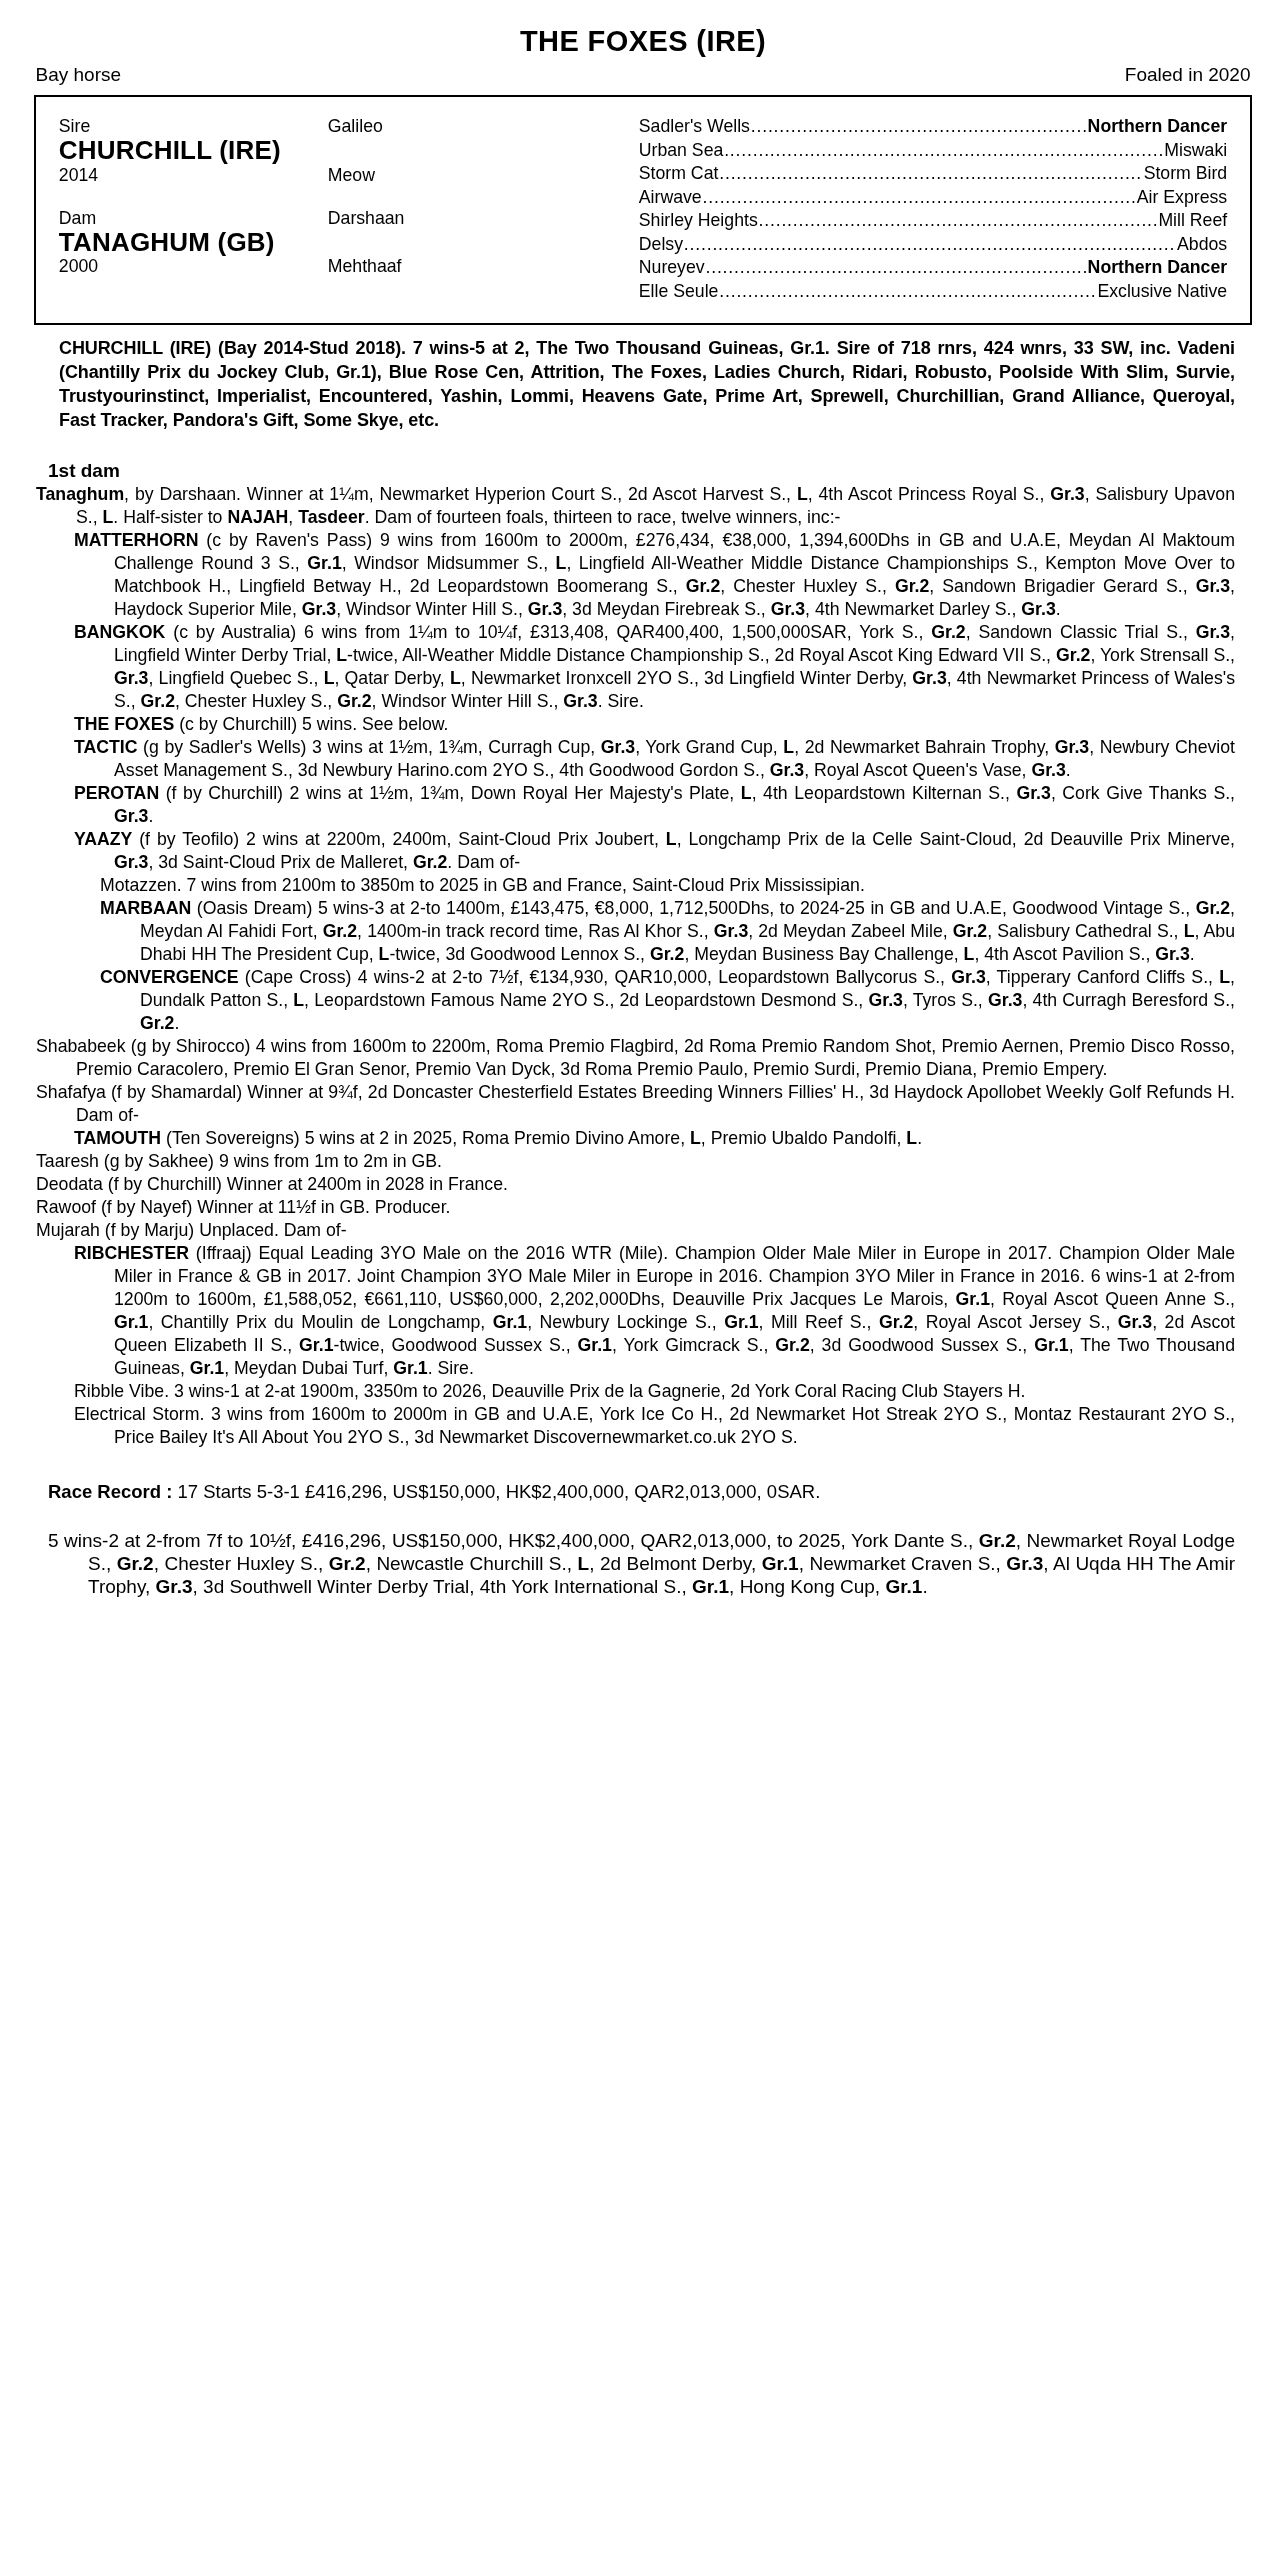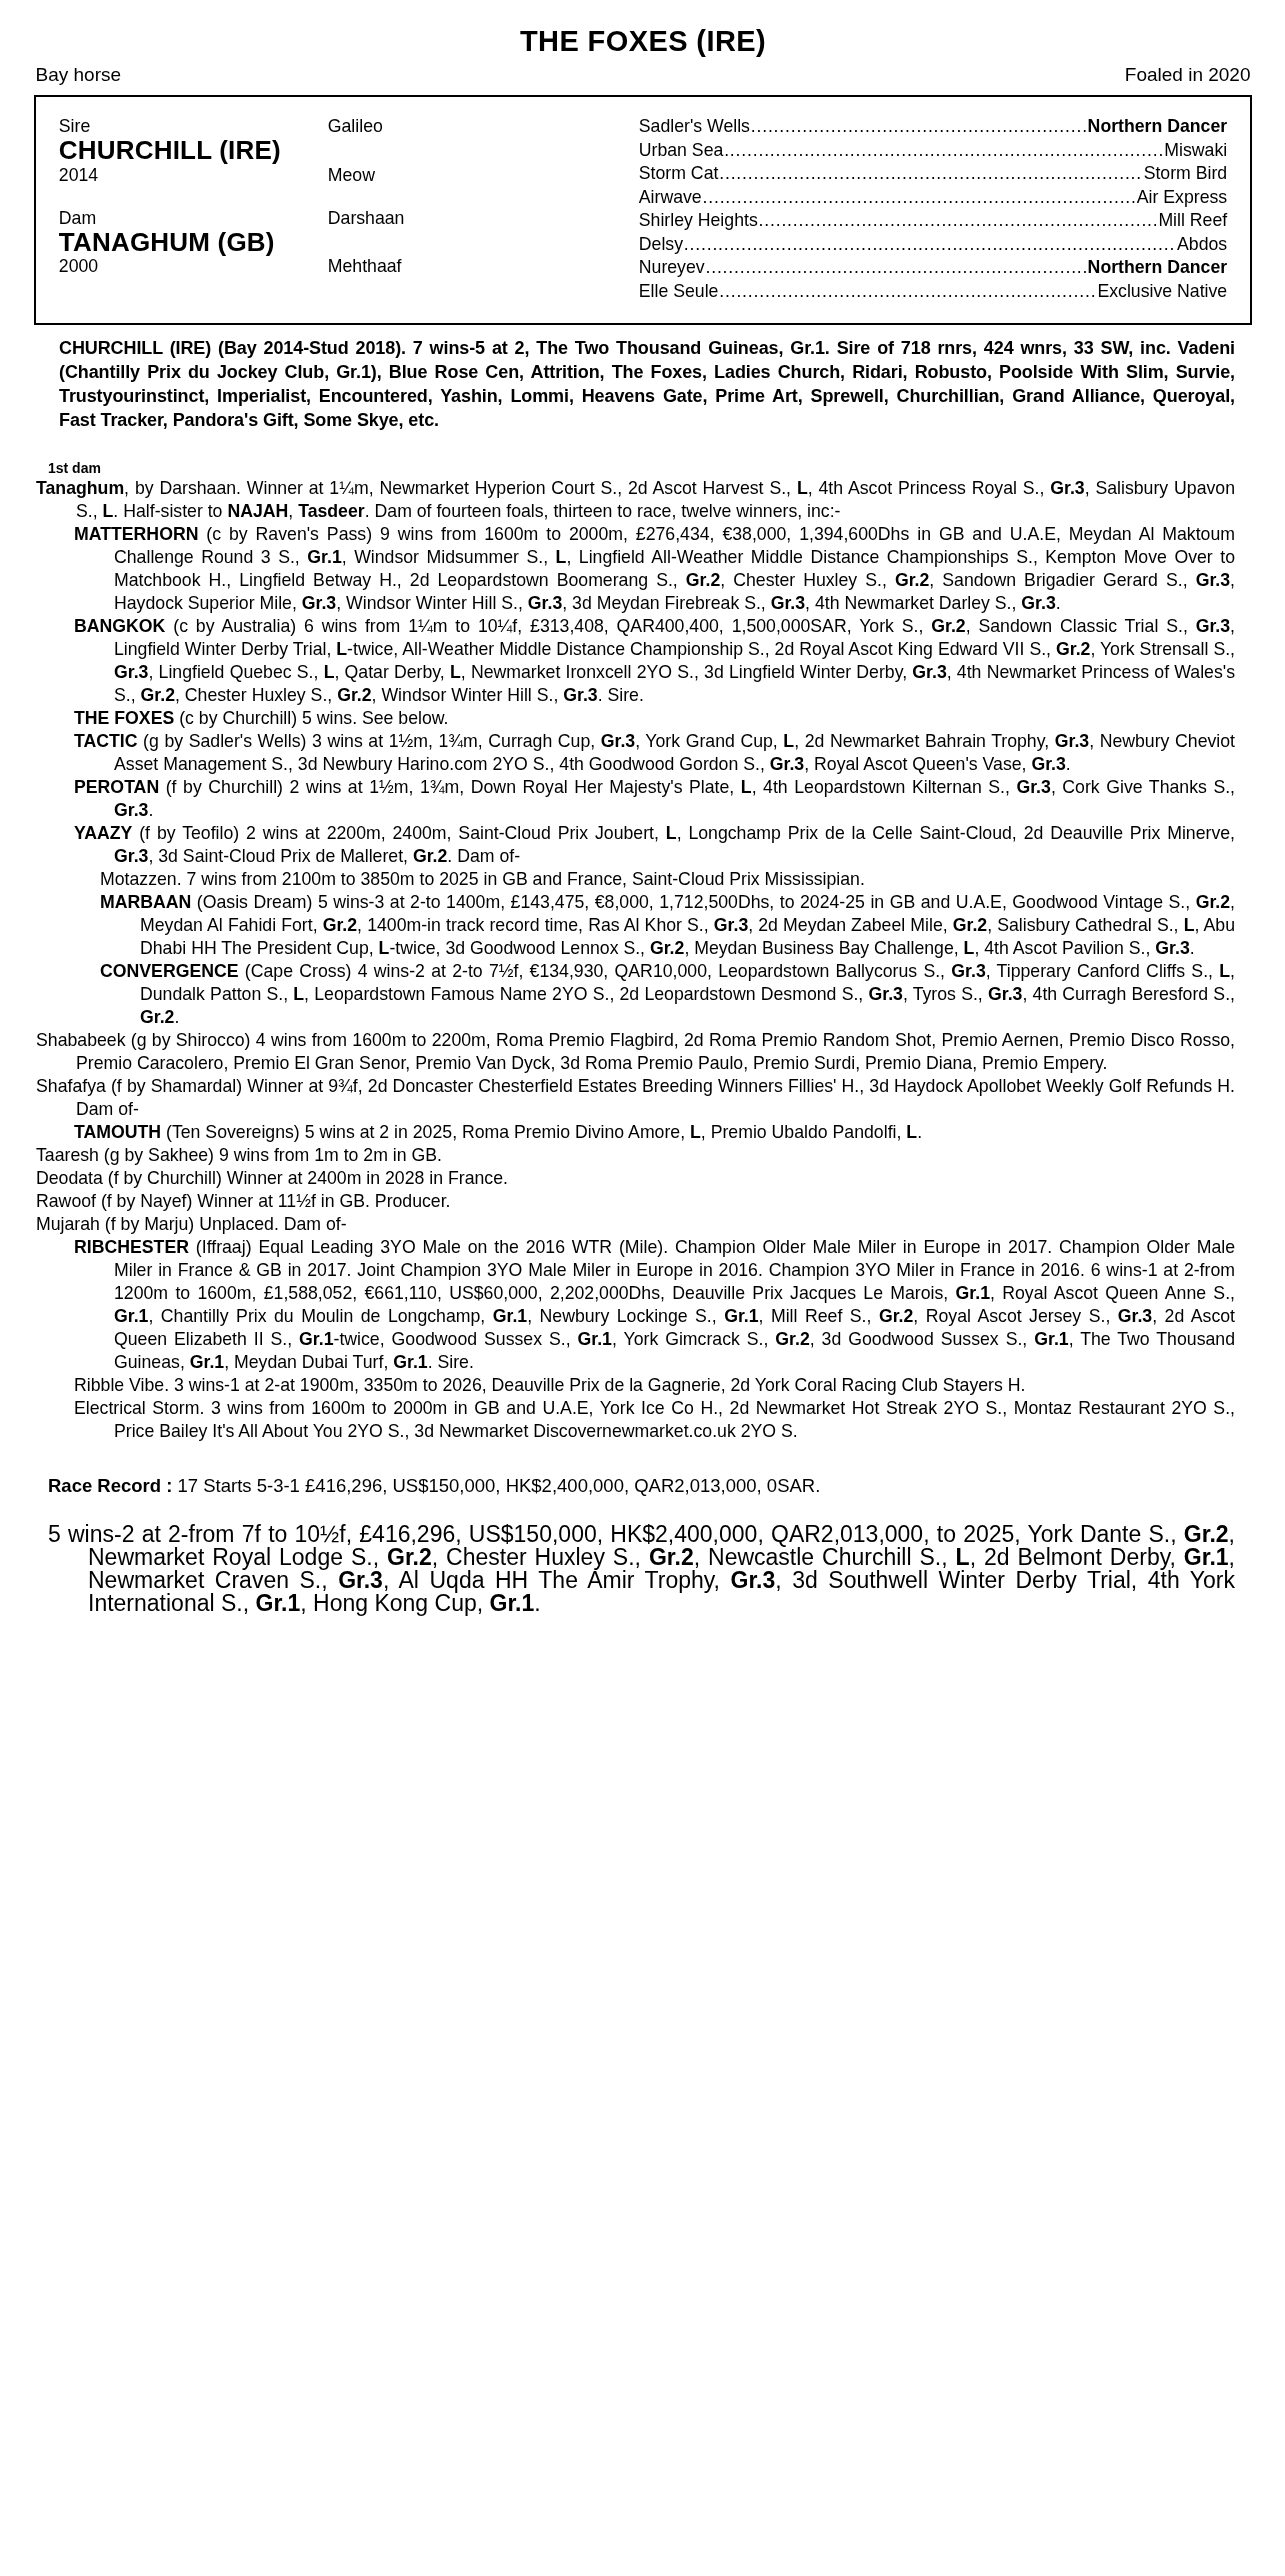--- a/index.html
+++ b/index.html
@@ -93,21 +93,21 @@
     font-size: 18px;
     font-weight: bold;
     line-height: 24px;
     text-align: justify;
     margin: 10.8px 17px 0 25px;
     letter-spacing: -0.1px;
   }
 
   
   .dam-heading {
-    font-size: 14px;
+    font-size: 19px;
     font-weight: bold;
     margin: 28px 0 1.5px 14px;
   }
   .entry {
     font-size: 17.7px;
     line-height: 23px;
     text-align: justify;
     margin: 0 17px 0 14px;
     padding-left: 40px;
     text-indent: -40px;
@@ -119,21 +119,21 @@
   .nm-bold { font-weight: bold; }
 
   
   .race-record {
     font-size: 18.5px;
     line-height: 23px;
     margin: 31px 17px 0 14px;
   }
   .race-record .rr-label { font-weight: bold; }
   .race-detail {
-    font-size: 23px;
+    font-size: 19px;
     line-height: 23px;
     text-align: justify;
     margin: 26px 17px 0 14px;
     padding-left: 40px;
     text-indent: -40px;
   }
 </style>
 </head>
 <body>
 

